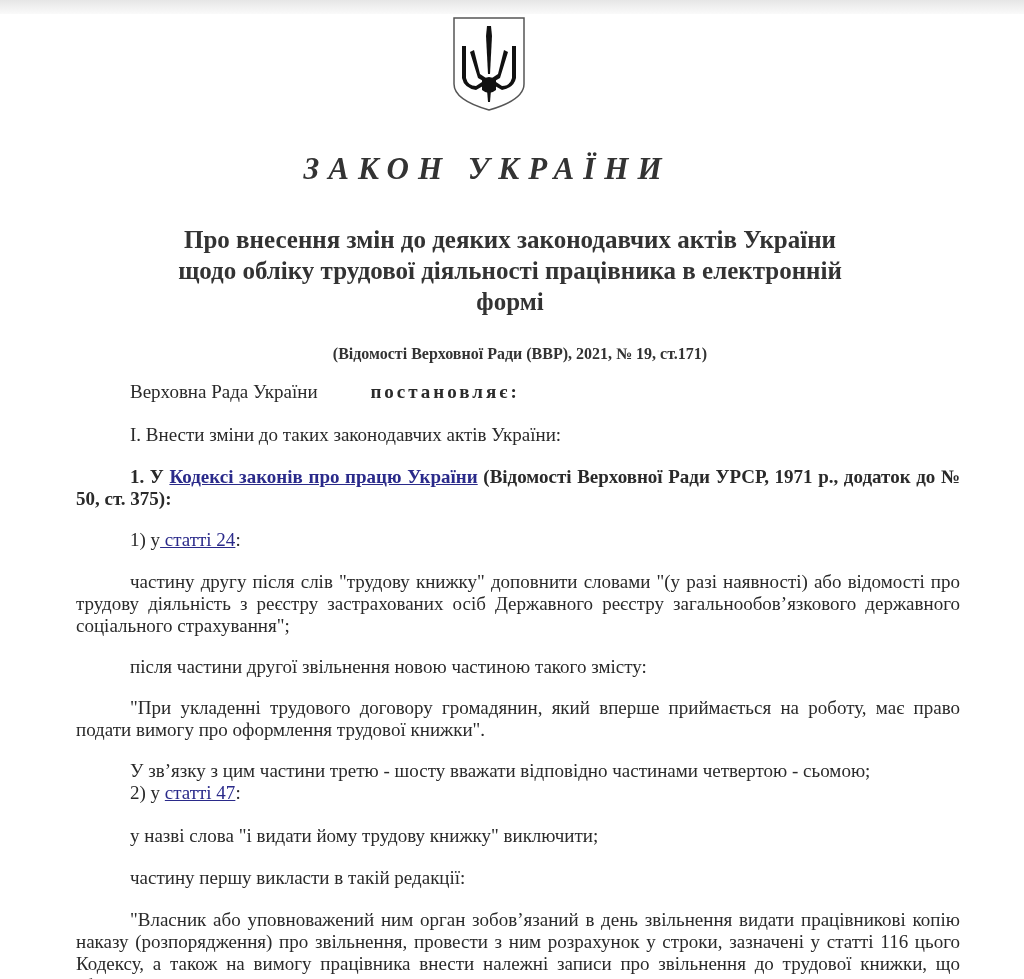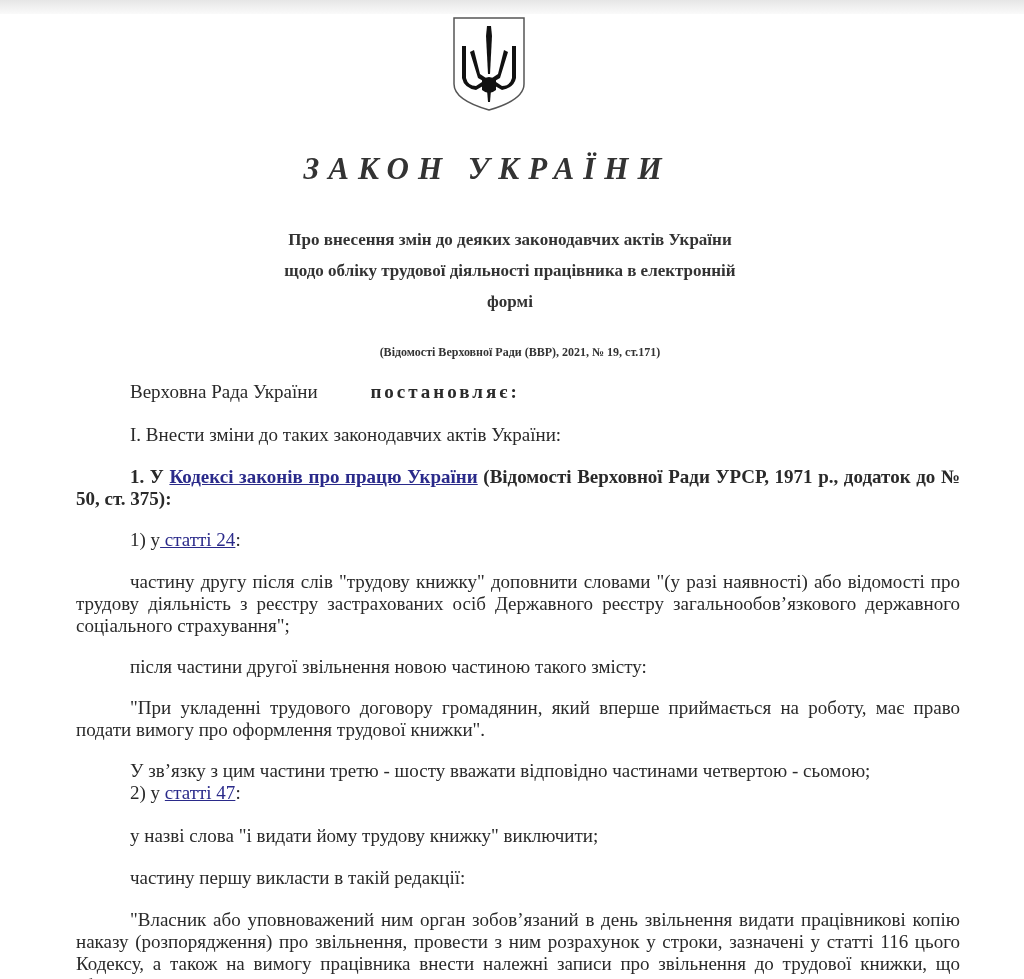--- a/index.html
+++ b/index.html
@@ -19,26 +19,26 @@
   .emblem {
     position: absolute; left: 452px; top: 16px; width: 74px; height: 96px;
   }
   .doc-type {
     position: absolute; left: 0; width: 974px; top: 151px;
     text-align: center; font-size: 31px; font-weight: bold; font-style: italic;
     letter-spacing: 9px; color: #333;
   }
   .doc-title {
     position: absolute; left: 140px; width: 740px; top: 224px;
-    text-align: center; font-size: 17px; font-weight: bold; line-height: 31px;
+    text-align: center; font-size: 25px; font-weight: bold; line-height: 31px;
     color: #333;
   }
   .source {
     position: absolute; left: 120px; width: 800px; top: 345px;
-    text-align: center; font-size: 12px; font-weight: bold; color: #333;
+    text-align: center; font-size: 16px; font-weight: bold; color: #333;
   }
   .content {
     position: absolute; left: 76px; width: 884px; top: 381px;
     font-size: 19px; line-height: 22px;
   }
   .p { margin: 0; text-indent: 54px; text-align: justify; }
   .p.last-left { text-align: left; }
   a.link { color: #2a2a8a; text-decoration: underline; }
   .spaced { font-weight: bold; letter-spacing: 3px; margin-left: 48px; }
 </style>

